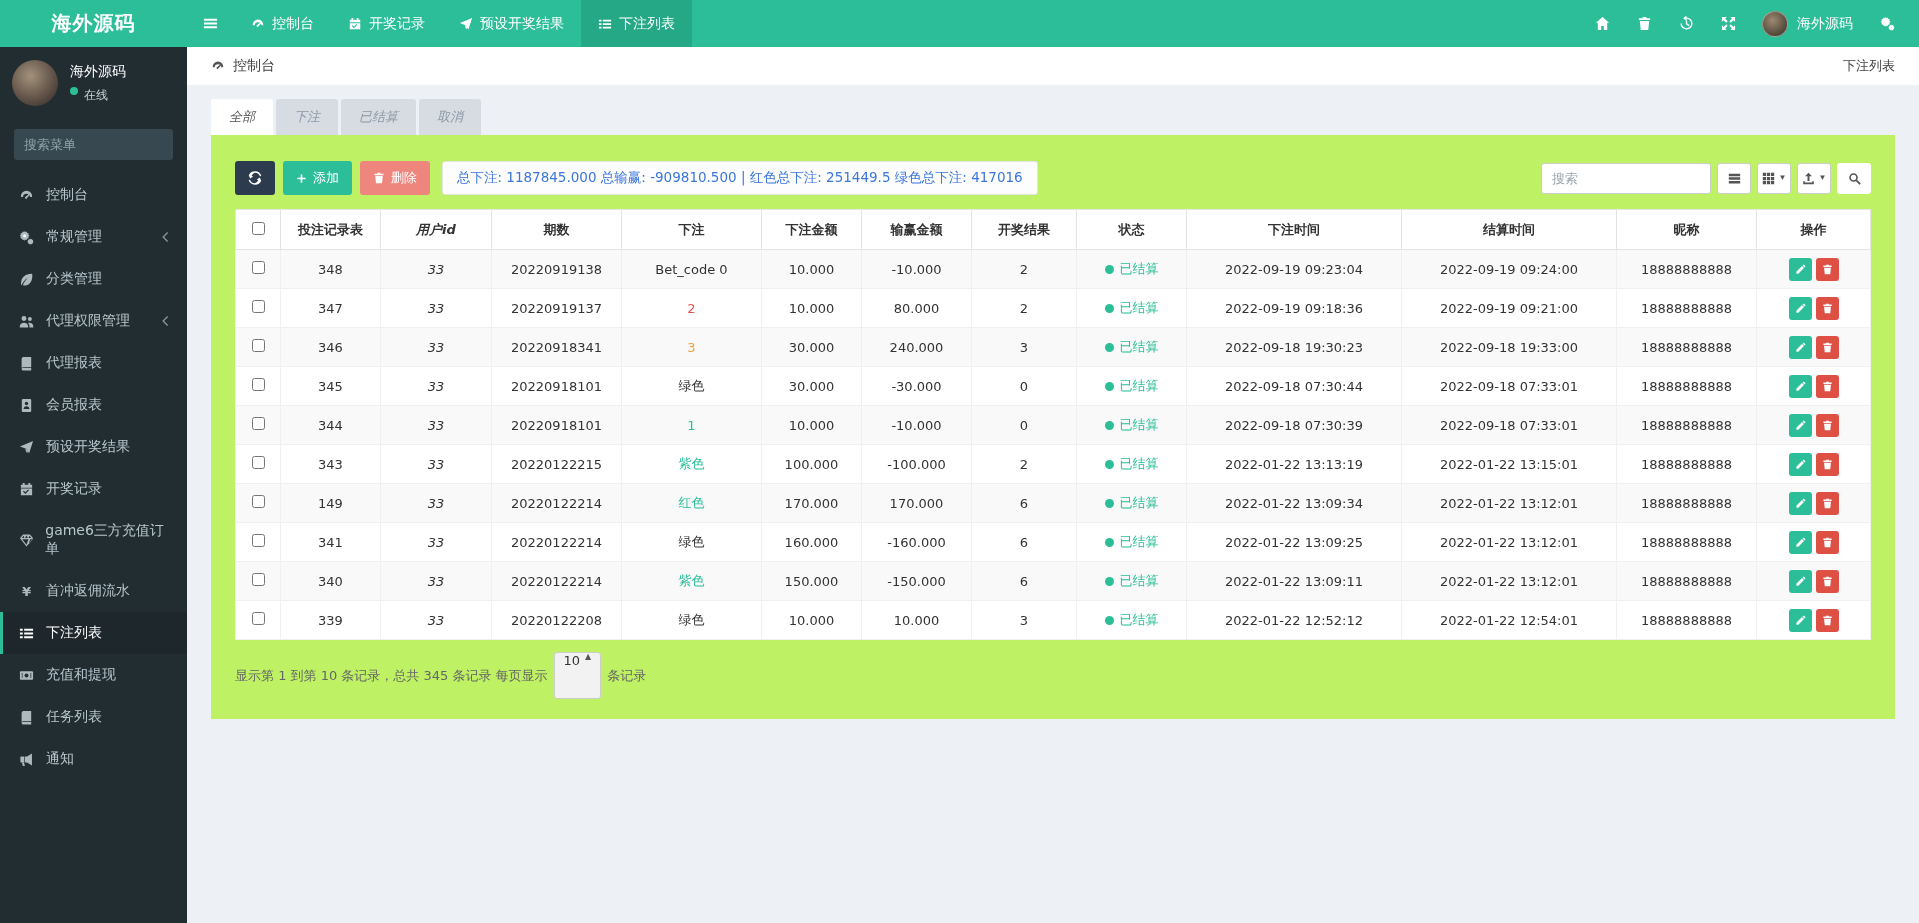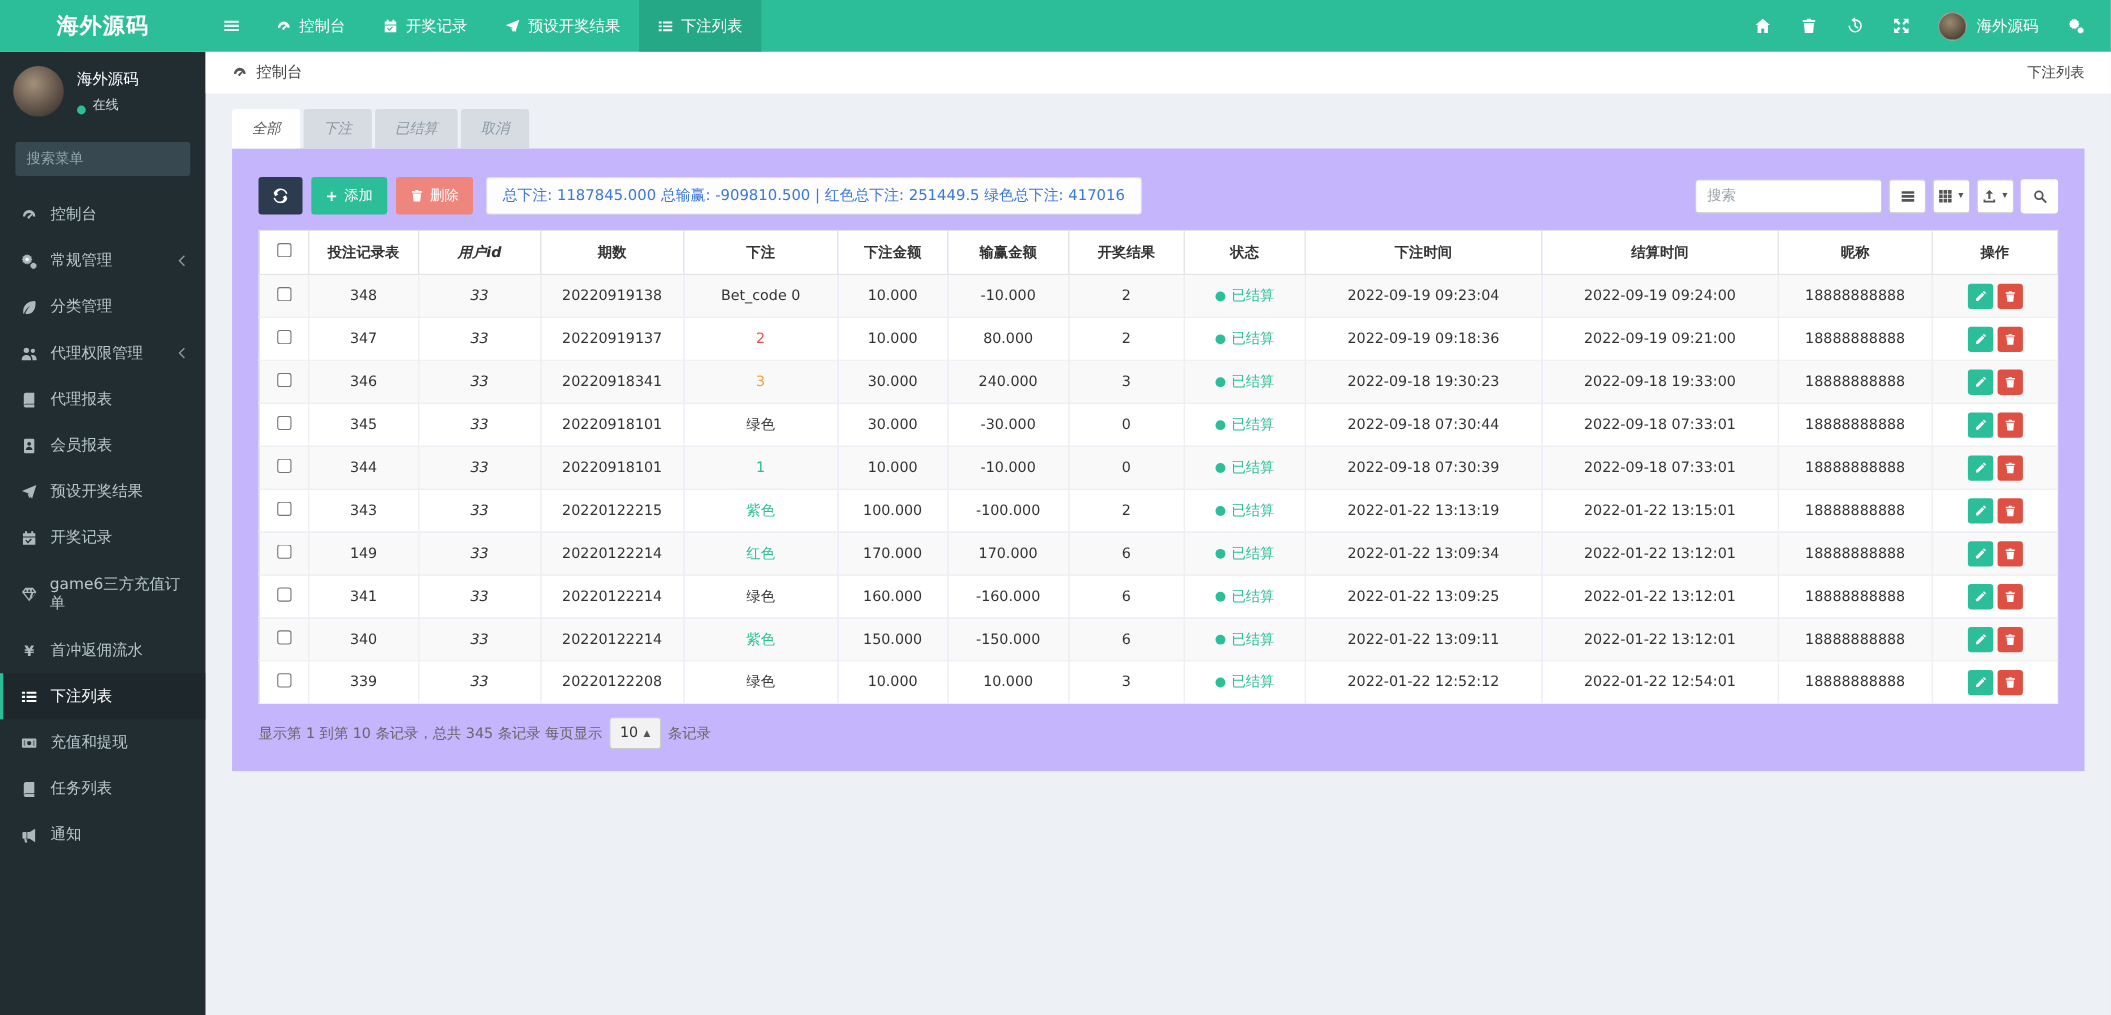--- a/index.html
+++ b/index.html
@@ -25,21 +25,21 @@
   
   .wrapper { display:flex; height:876px; }
   .sidebar { width:187px; min-width:187px; background:#222d32; overflow:hidden; }
   .main { flex:1; display:flex; flex-direction:column; background:#edf0f4; }
 
   
   .user-panel { display:flex; gap:12px; padding:13px 12px; align-items:center; }
   .avatar-lg { width:46px; height:46px; border-radius:50%;
                background:radial-gradient(circle at 40% 35%, #a3917a, #62544a 55%, #2e2820); }
   .uname { color:#fff; font-size:14px; margin-bottom:6px; }
-  .ustatus { color:#cfd8dc; font-size:12px; display:flex; align-items:flex-end; gap:6px; }
+  .ustatus { color:#cfd8dc; font-size:12px; display:flex; align-items:flex-start; gap:6px; }
   .dot-g { width:8px; height:8px; border-radius:50%; background:#2bbe98; display:inline-block; }
   .side-search { margin:10px 14px 14px; display:flex; background:#374850; border-radius:3px; overflow:hidden; }
   .side-search input { flex:1; background:transparent; border:none; outline:none; color:#cfd8dc;
                        font-size:13px; padding:8px 10px; font-family:inherit; }
   .side-search input::placeholder { color:#8fa4ad; }
   .side-menu { list-style:none; }
   .side-menu li { display:flex; align-items:center; gap:11px; padding:12px 15px; color:#b8c7ce;
                   font-size:14px; cursor:pointer; border-left:3px solid transparent; }
   .side-menu li .mi { width:17px; display:inline-flex; justify-content:center; color:#aeb9be; }
   .side-menu li.active { background:#1e282c; color:#fff; border-left-color:#2bbe98; }
@@ -50,21 +50,21 @@
   .content-header { height:38px; background:#fff; display:flex; align-items:center; justify-content:space-between;
                     padding:0 24px; color:#444; }
   .bc-left { display:flex; align-items:center; gap:8px; font-size:14px; }
   .bc-right { font-size:13px; color:#444; }
 
   
   .content { padding:14px 24px 0; }
   .tabs { display:flex; gap:3px; }
   .tab { padding:9px 18px; background:#d7dce2; color:#8b98a6; font-size:13px; border-radius:3px 3px 0 0; cursor:pointer;font-style:italic; }
   .tab.active { background:#fff; color:#555; }
-  .panel { background:#c4b5fd; padding:26px 24px 20px; }
+  .panel { background:#bef264; padding:26px 24px 20px; }
 
   
   .toolbar { display:flex; justify-content:space-between; align-items:center; margin-bottom:14px; }
   .tb-left { display:flex; align-items:center; gap:8px; }
   .btn { border:none; border-radius:3px; height:34px; display:inline-flex; align-items:center; gap:6px;
          padding:0 13px; font-size:13px; cursor:pointer; color:#fff; font-family:inherit; }
   .btn-navy { background:#2c3b4e; width:40px; justify-content:center; padding:0; }
   .btn-green { background:#2bbe98; }
   .btn-salmon { background:#ee867d; }
   .summary { height:34px; display:flex; align-items:center; padding:0 14px; border:1px solid #e3e3e3;
@@ -101,22 +101,22 @@
   .status-dot { width:9px; height:9px; border-radius:50%; background:#2bbe98; display:inline-block; }
   .row-ops { display:inline-flex; gap:4px; }
   .op-btn { width:23px; height:23px; border:none; border-radius:3px; display:inline-flex; align-items:center;
             justify-content:center; color:#fff; cursor:pointer; }
   .op-edit { background:#2bbe98; }
   .op-del  { background:#de5044; }
 
   
   .pager { display:flex; justify-content:space-between; align-items:center; margin-top:12px; }
   .pager-info { color:#666; display:flex; align-items:center; gap:6px; }
-  .pagesize-btn { height:29px; padding:0 9px; background:#f2f2f2; border:1px solid #ccc; border-radius:3px;
-                  display:inline-flex; align-items:center; gap:5px; color:#333; cursor:pointer; font-family:inherit; font-size:13px; }
+  .pagesize-btn { height:47px; padding:0 9px; background:#f2f2f2; border:1px solid #ccc; border-radius:3px;
+                  display:inline-flex; gap:5px; color:#333; cursor:pointer; font-family:inherit; font-size:13px; }
   .pager-right { display:flex; align-items:center; gap:8px; }
   .pages { display:flex; list-style:none; }
   .pages li { min-width:34px; height:31px; padding:0 10px; display:flex; align-items:center; justify-content:center;
               border:1px solid #ddd; background:#fff; color:#676767; cursor:pointer; margin-left:-1px; }
   .pages li:first-child { margin-left:0; border-radius:3px 0 0 3px; }
   .pages li:last-child { border-radius:0 3px 3px 0; }
   .pages li.active { background:#2b3a4d; border-color:#2b3a4d; color:#fff; }
   .pages li.dots { color:#999; }
   .jump-input { width:48px; height:31px; border:1px solid #ccc; border-radius:3px; outline:none; padding:0 6px; }
   .jump-btn { height:31px; padding:0 12px; background:#2bbe98; color:#fff; border:none; border-radius:3px;

